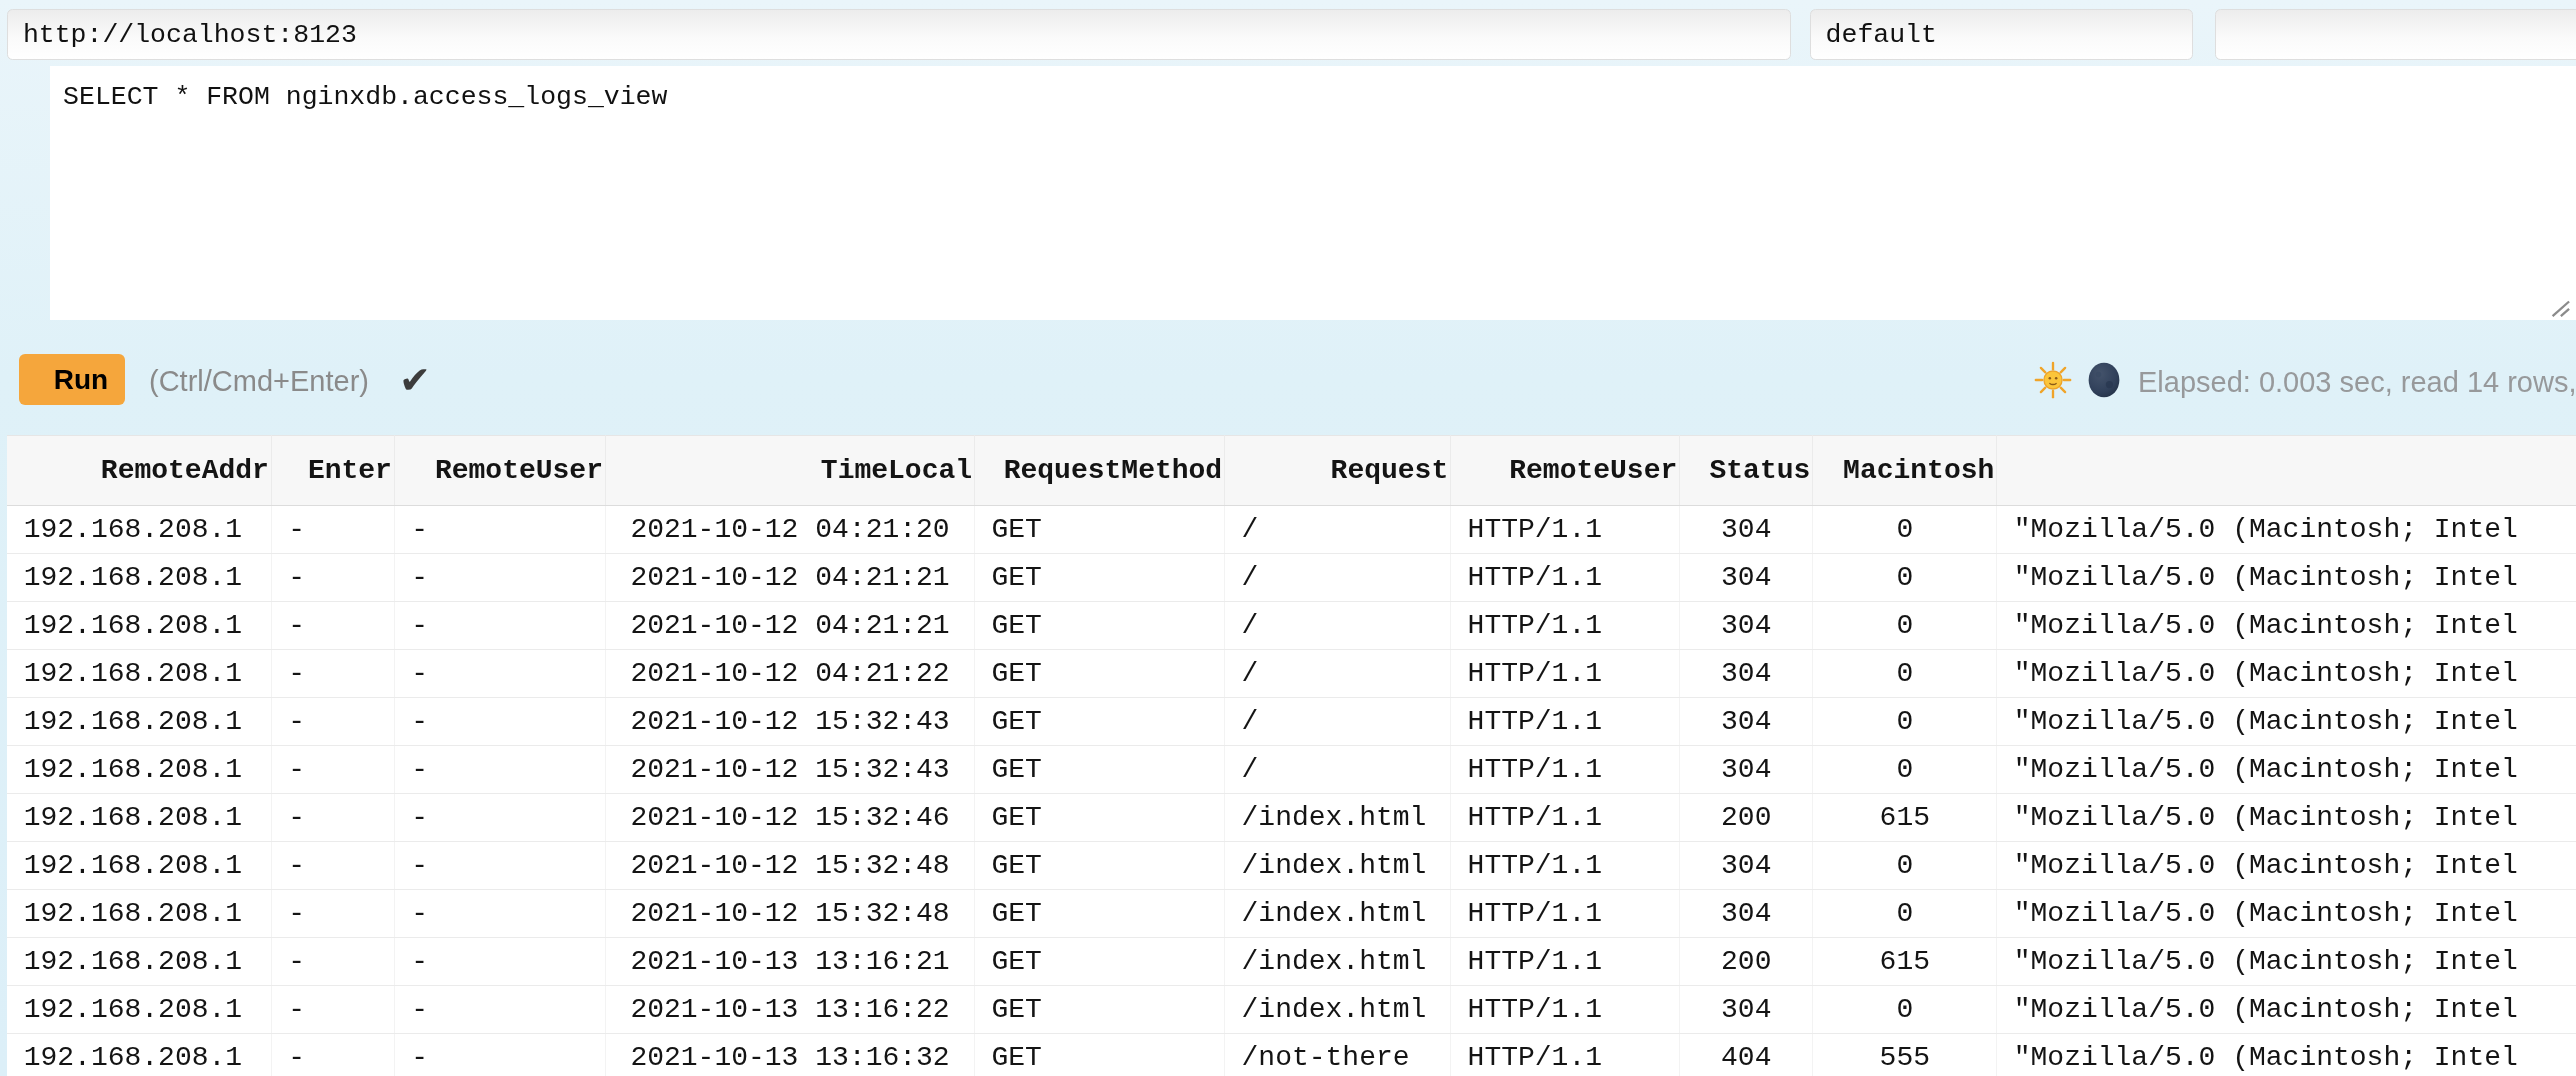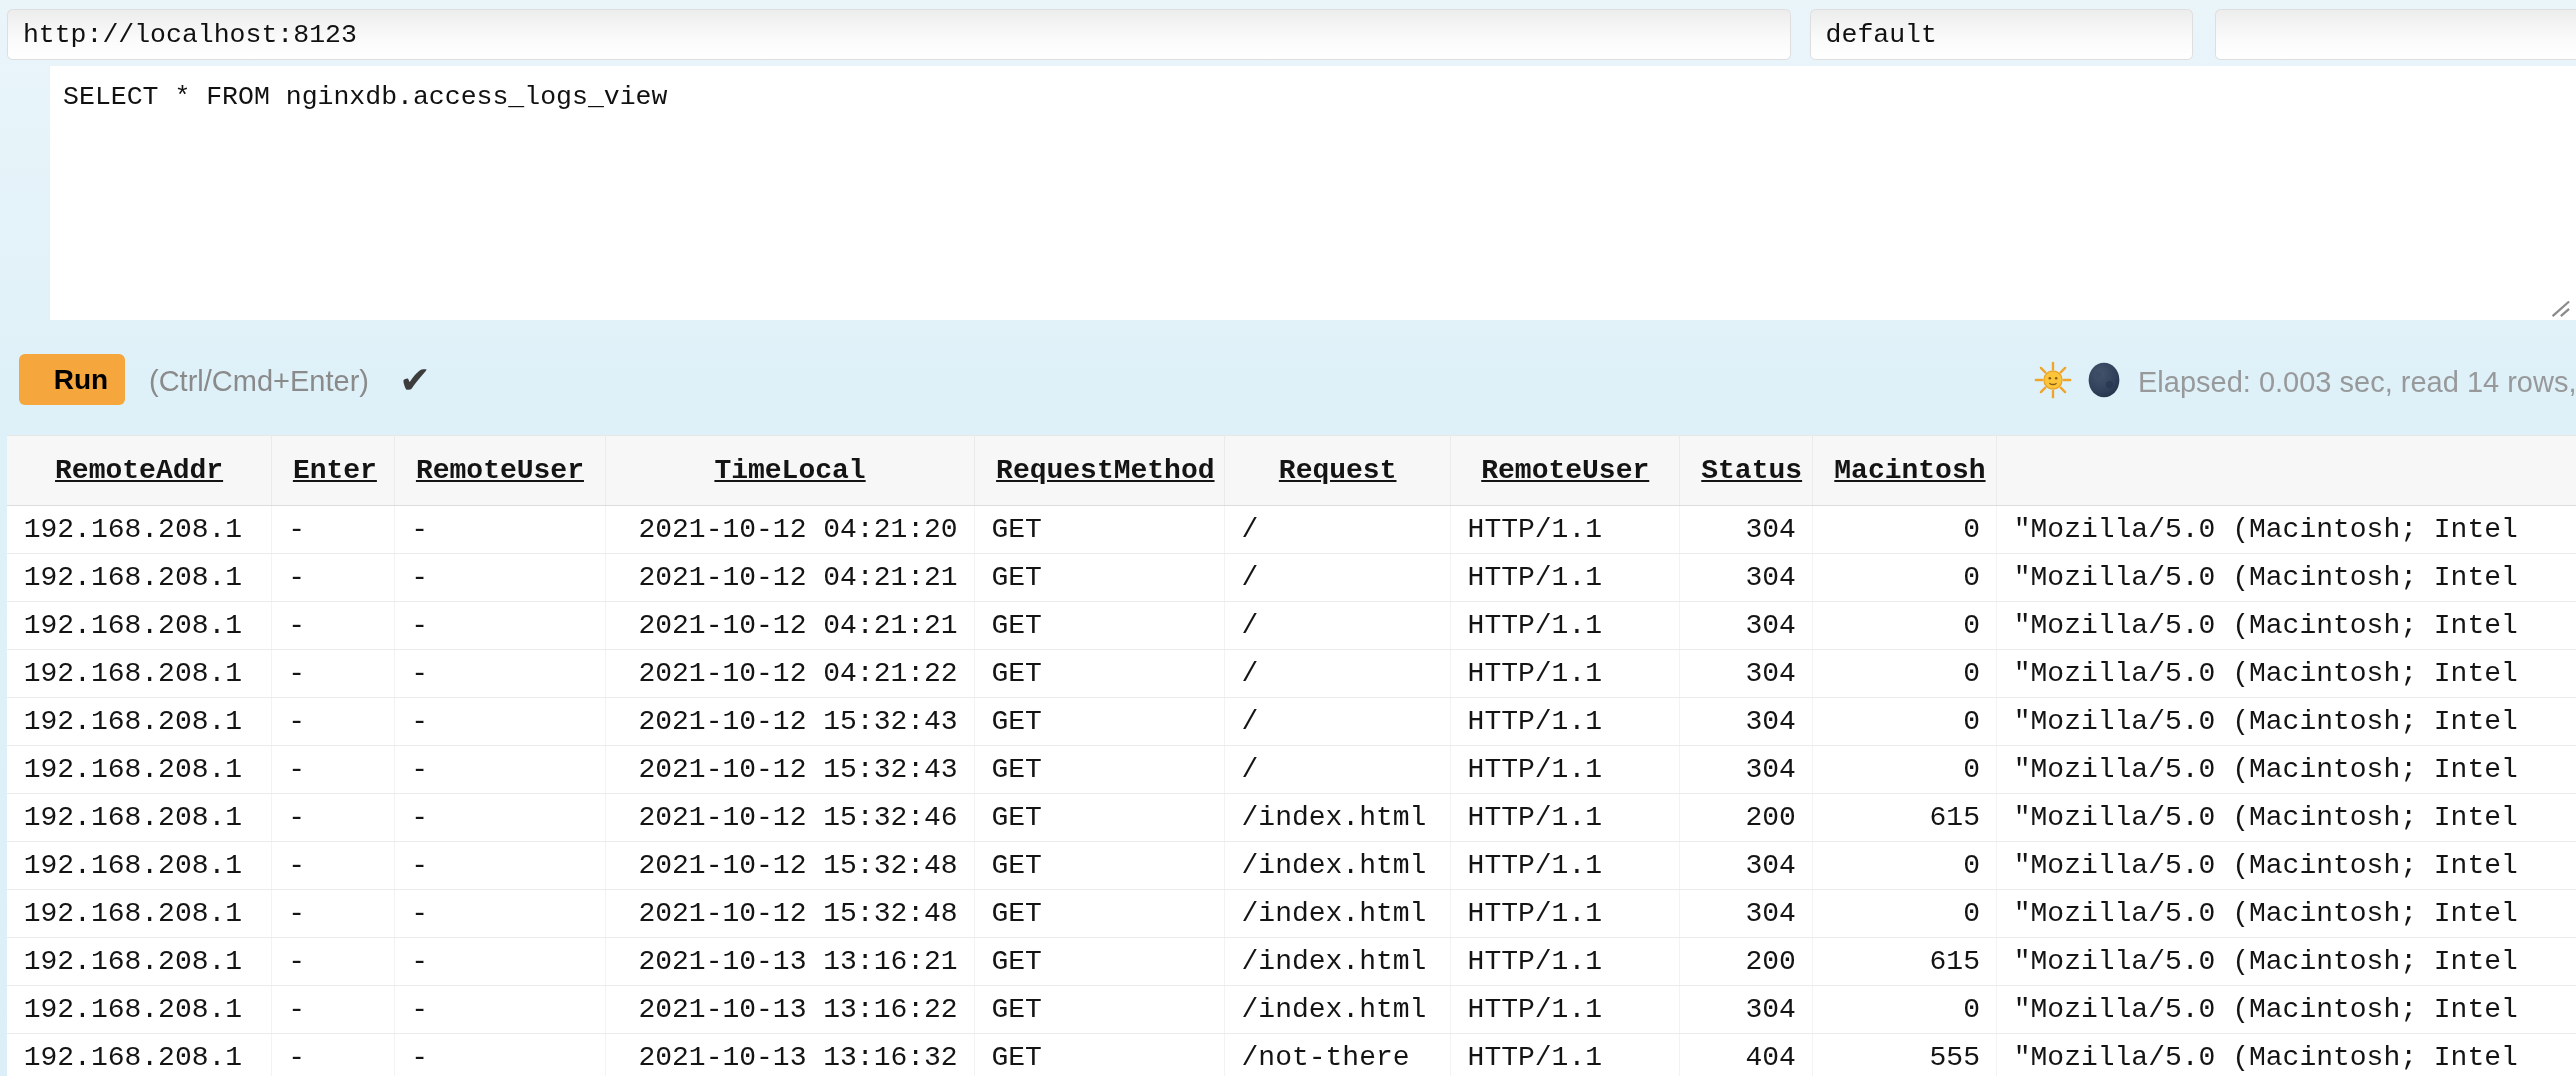--- a/index.html
+++ b/index.html
@@ -40,28 +40,28 @@
     position:absolute;left:7.3px;top:435px;width:2569px;height:641px;overflow:hidden;
   }
   table{
     border-collapse:collapse;table-layout:fixed;background:#FFFFFF;
     font-family:"Liberation Mono",monospace;font-size:28px;color:#141414;
     border-top:1.8px solid #E6E6E6;
   }
   th{
     background:#F7F7F7;font-weight:bold;height:69px;box-sizing:content-box;
     border-bottom:1.8px solid #DCDCDC;border-right:1.8px solid #EBEBEB;
-    text-align:center;padding:0 21px;white-space:nowrap;overflow:hidden;text-decoration:underline;
+    text-align:right;padding:0 2px;white-space:nowrap;overflow:hidden;
   }
   td{
     height:47px;border-bottom:1.8px solid #EBEBEB;border-right:1.8px solid #F3F3F3;
     padding:0 16.4px;white-space:nowrap;overflow:hidden;vertical-align:middle;
   }
   th:last-child,td:last-child{border-right:none;}
-  td.num{text-align:right;}
+  td.num{text-align:center;}
 </style>
 </head>
 <body>
 
 <div>
 
   <input id="url" class="inp" spellcheck="false" value="http://localhost:8123" style="">
 
   <input id="user" class="inp" spellcheck="false" value="default" style="">
 

